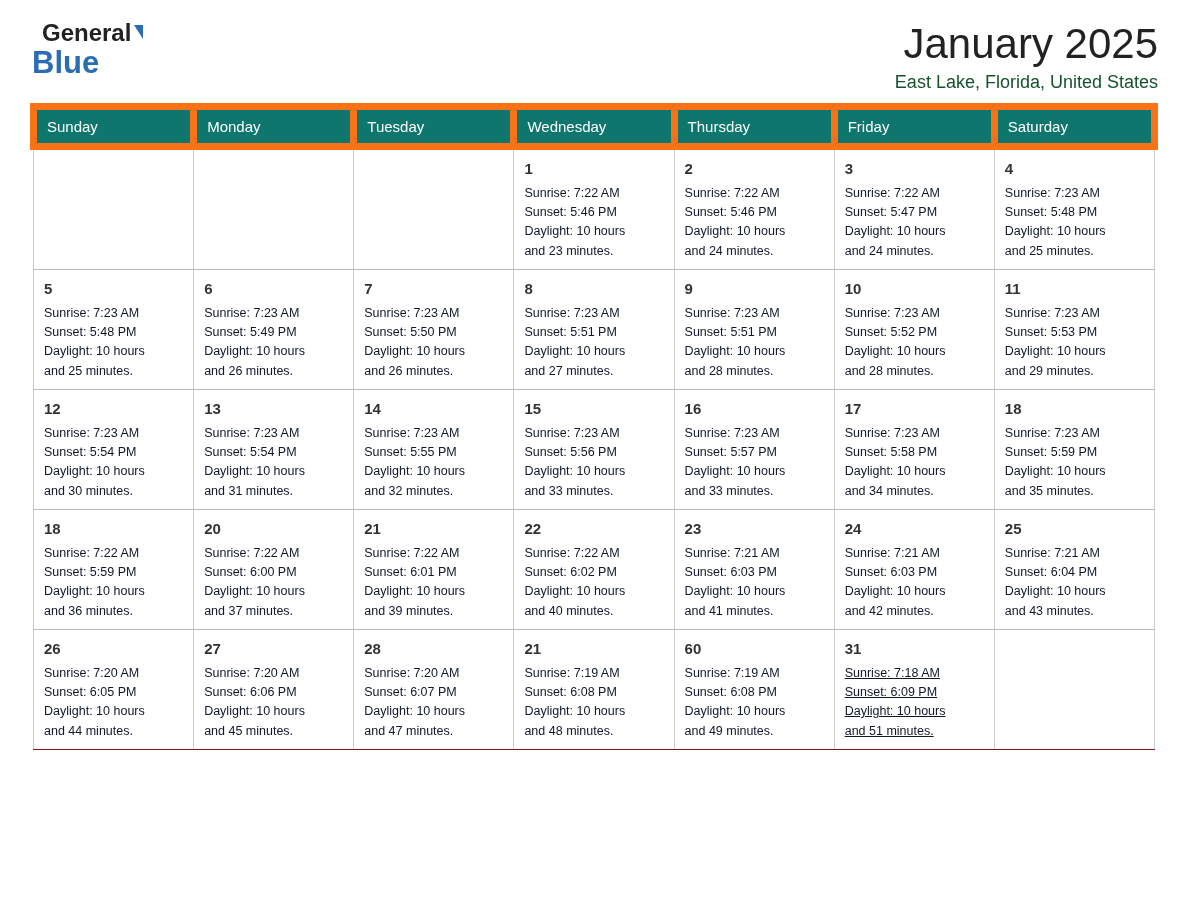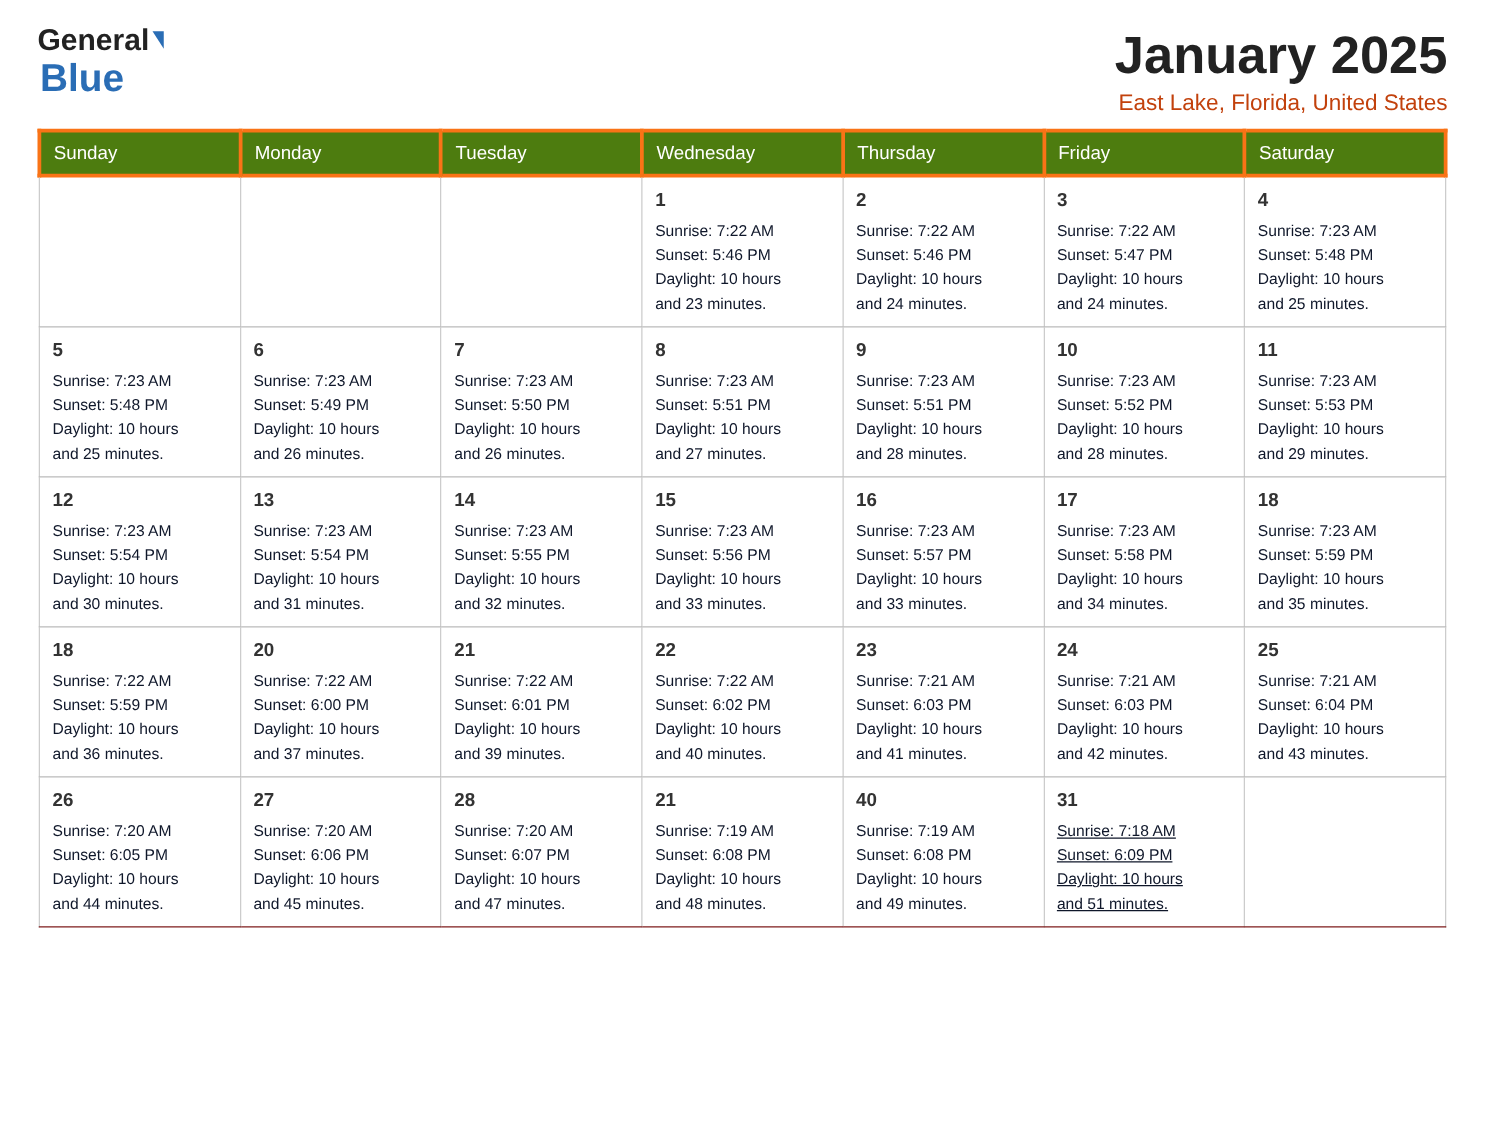--- a/index.html
+++ b/index.html
@@ -20,41 +20,41 @@
     .logo {
       display: flex;
       flex-direction: column;
       line-height: 1.1;
     }
     .title-block {
       text-align: right;
     }
     .month-title {
       font-size: 42px;
-      font-weight: bold;
+      font-weight: normal;
       color: #222;
     }
     .location {
       font-size: 18px;
-      color: #c2410c;
+      color: #14532d;
       margin-top: 4px;
     }
     .calendar {
       width: 100%;
       border-collapse: collapse;
       margin-top: 10px;
     }
     .calendar th {
-      background-color: #4d7c0f;
+      background-color: #0f766e;
       color: #fff;
       font-size: 15px;
       font-weight: normal;
       padding: 8px 10px;
       text-align: left;
-      border: 3px solid #f97316;
+      border: 7px solid #f97316;
     }
     .calendar td {
       vertical-align: top;
       padding: 8px 10px;
       border: 1px solid #ccc;
       width: 14.28%;
       min-height: 100px;
       font-size: 13px;
       line-height: 1.5;
     }
@@ -74,21 +74,21 @@
     }
     .calendar tbody tr:last-child td {
       border-bottom: 1px solid #7f1d1d;
     }
   </style>
 </head>
 <body>
 
 <div class="header">
   <div class="logo">
-    <div style="display:flex;align-items:center;">
+    <div style="display:flex;align-items:center;margin-left:12px;">
       <span style="font-size:24px;font-weight:bold;color:#222;">General</span>
       <span style="display:inline-block;width:0;height:0;border-left:9px solid transparent;border-right:0px solid transparent;border-top:14px solid #2a6db5;margin-left:3px;margin-bottom:2px;"></span>
     </div>
     <div>
       <span style="font-size:31px;font-weight:bold;color:#2a6db5;margin-left:2px;">Blue</span>
     </div>
   </div>
   <div class="title-block">
     <div class="month-title">January 2025</div>
     <div class="location">East Lake, Florida, United States</div>
@@ -317,21 +317,21 @@
 and 47 minutes.</div>
         </td>
         <td>
           <span class="day-num">21</span>
           <div class="day-info" style="white-space: pre-line;">Sunrise: 7:19 AM
 Sunset: 6:08 PM
 Daylight: 10 hours
 and 48 minutes.</div>
         </td>
         <td>
-          <span class="day-num">40</span>
+          <span class="day-num">60</span>
           <div class="day-info" style="white-space: pre-line;">Sunrise: 7:19 AM
 Sunset: 6:08 PM
 Daylight: 10 hours
 and 49 minutes.</div>
         </td>
         <td>
           <span class="day-num">31</span>
           <div class="day-info" style="white-space: pre-line; text-decoration: underline;">Sunrise: 7:18 AM
 Sunset: 6:09 PM
 Daylight: 10 hours

